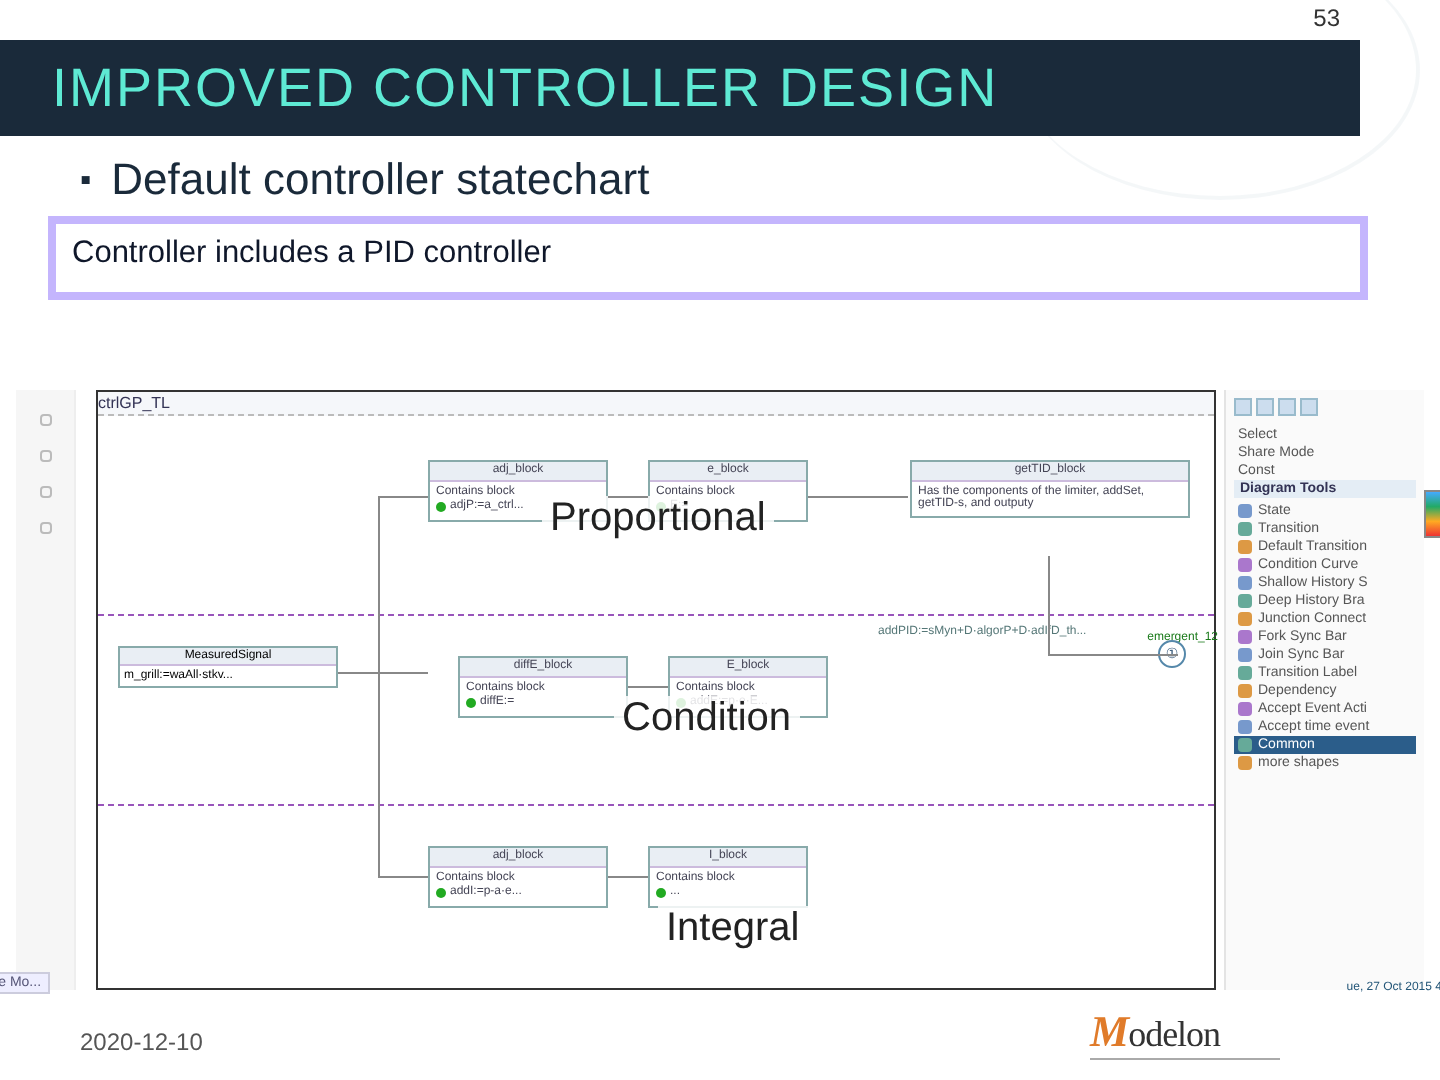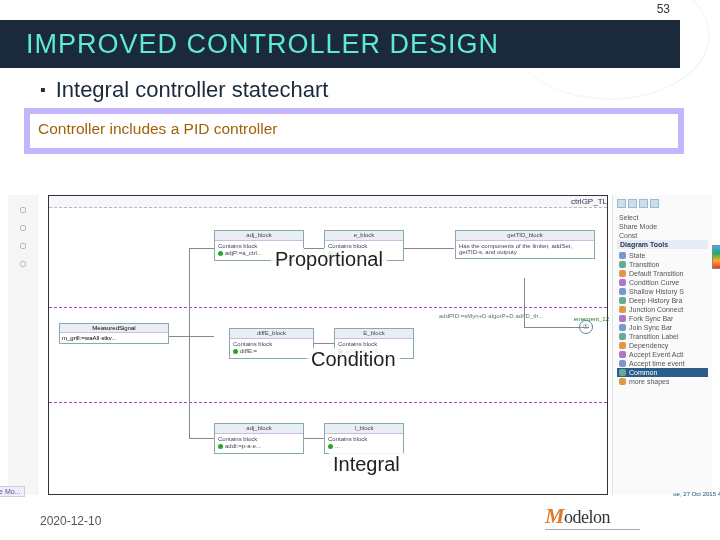--- a/index.html
+++ b/index.html
@@ -3,21 +3,21 @@
 <meta charset="utf-8">
 <style>
   * { box-sizing: border-box; margin: 0; padding: 0; }
   html, body { width: 720px; height: 540px; font-family: Arial, sans-serif; background: #fff; overflow: hidden; }
   .slide { position: relative; width: 680px; height: 540px; }
   .pagenum { position: absolute; top: 2px; right: 10px; font-size: 12px; color: #333; }
   .title-bar { position: absolute; top: 20px; left: 0; right: 0; height: 48px; background: #1a2a3a; display: flex; align-items: center; padding-left: 26px; }
   .title-bar h1 { color: #5eead4; font-weight: 300; letter-spacing: 1px; font-size: 27px; font-family: "Segoe UI Light", "Segoe UI", Arial, sans-serif; }
   .subtitle { position: absolute; top: 77px; left: 40px; font-size: 22px; color: #1a2a3a; }
   .subtitle::before { content: "▪"; font-size: 16px; color: #1a2a3a; margin-right: 10px; position: relative; top: -2px; }
-  .infobox { position: absolute; top: 108px; left: 24px; width: 660px; border: 6px solid #c4b5fd; background: #fff; padding: 5px 8px 8px 8px; font-family: "Segoe UI", Arial, sans-serif; font-size: 15.5px; color: #a16207; line-height: 1.35; }
+  .infobox { position: absolute; top: 108px; left: 24px; width: 660px; border: 4px solid #c4b5fd; background: #fff; padding: 5px 8px 8px 8px; font-family: "Segoe UI", Arial, sans-serif; font-size: 15.5px; color: #0f172a; line-height: 1.35; }
   .infobox ul { list-style: none; padding-left: 8px; margin-top: 2px; }
   .infobox ul li::before { content: "•"; margin-right: 10px; }
   .diagram-area { position: absolute; top: 195px; left: 8px; width: 704px; height: 300px; }
   
   .bg-left { position: absolute; top: 0; left: 0; width: 30px; height: 300px; background: #f6f6f6; border-right: 1px solid #eee; }
   .bg-left .dot { width: 6px; height: 6px; border: 1px solid #bbb; border-radius: 2px; margin: 12px auto; }
   .bg-right { position: absolute; top: 0; right: 0; width: 100px; height: 300px; background: #fafafa; border-left: 1px solid #e4e4e4; font-size: 7px; color: #555; padding: 4px 4px; }
   .bg-right .head { background: #e4edf5; color: #335; padding: 1px 3px; font-weight: bold; margin-bottom: 2px; font-size: 7px; }
   .bg-right .row { display: flex; align-items: center; gap: 3px; padding: 1px 2px; }
   .bg-right .ic { width: 7px; height: 7px; background: #6a9; border-radius: 2px; }
@@ -28,21 +28,21 @@
   .bg-right .topicons { display:flex; gap:2px; margin-bottom:5px; }
   .bg-right .topicons span { width:9px; height:9px; background:#cde; border:1px solid #9bc; }
   .footer-left { position: absolute; bottom: 12px; left: 40px; font-size: 12px; color: #555; }
   .footer-right { position: absolute; bottom: 10px; right: 40px; }
   .logo { font-family: Georgia, serif; font-size: 18px; color: #333; letter-spacing: -0.5px; margin-top: 26px; }
   .logo .m { color: #e07b2a; font-style: italic; font-size: 22px; font-weight: bold; }
   .logo-line { height: 1px; background: #aaa; width: 95px; margin-top: 0px; }
 
   
   .chart-wrap { position: absolute; top: 0; left: 40px; width: 560px; height: 300px; background: #fff; border: 1px solid #333; }
-  .chart-title { font-size: 8px; color: #335; text-align: right; border-bottom: 1px dashed #bbb; padding: 1px 0; background: #f5f7fa; }
+  .chart-title { font-size: 8px; color: #335; text-align: left; border-bottom: 1px dashed #bbb; padding: 1px 0; background: #f5f7fa; }
   .chart-inner { position: relative; width: 100%; height: calc(100% - 12px); }
   .section { position: absolute; left: 0; right: 0; border-bottom: 1px dashed #95b; }
   .sec1 { top: 0; height: 100px; }
   .sec2 { top: 100px; height: 95px; }
   .sec3 { top: 195px; height: 88px; border-bottom: none; }
   .big-label { position: absolute; font-family: "Segoe UI", Arial, sans-serif; font-size: 20px; color: #222; background: rgba(255,255,255,0.85); padding: 0 4px; }
   .block { position: absolute; border: 1px solid #8aa; background: #fff; font-size: 6px; color: #445; padding: 2px 3px; line-height: 1.1; }
   .block .bt { background: #e9eef4; text-align: center; margin: -2px -3px 2px -3px; padding: 1px 0; font-size: 6px; border-bottom: 1px solid #cbd; }
   .block .row { display: flex; align-items: center; gap: 2px; margin: 1px 0; }
   .block .g { width: 5px; height: 5px; background: #2a2; border-radius: 50%; }
@@ -63,21 +63,21 @@
 <body>
 
 <div class="slide">
   <div class="swirl"></div>
   <div class="pagenum">53</div>
 
   <div class="title-bar">
     <h1>IMPROVED CONTROLLER DESIGN</h1>
   </div>
 
-  <div class="subtitle">Integral controller statechart</div>
+  <div class="subtitle">Default controller statechart</div>
 
   <div class="infobox">
     <div>Controller includes a PID controller</div>
   </div>
 
   <div class="diagram-area">
     <div class="bg-left">
       <div class="dot"></div>
         <div class="dot"></div>
         <div class="dot"></div>

